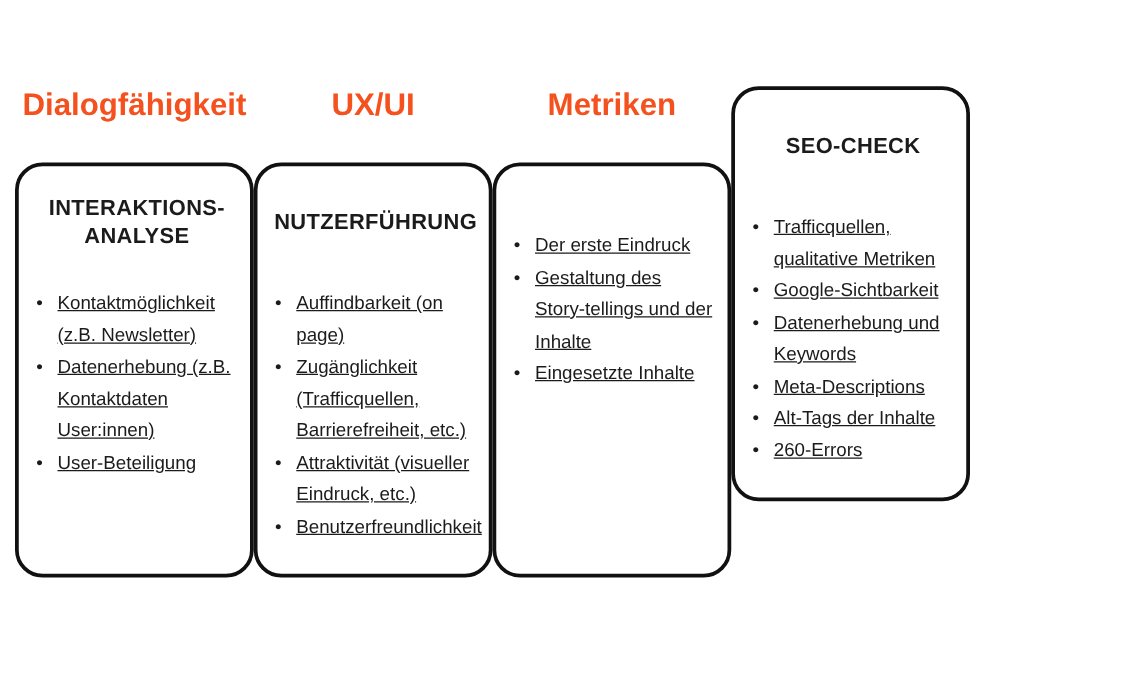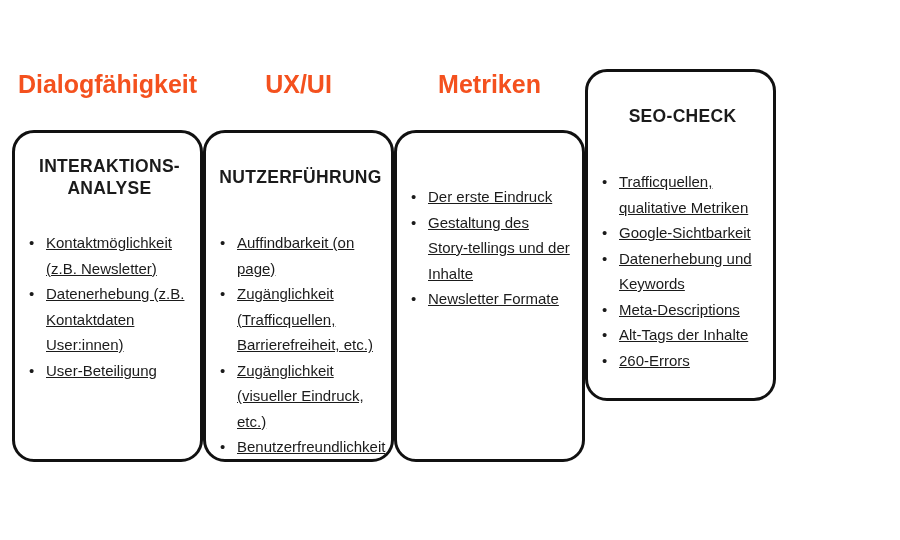--- a/index.html
+++ b/index.html
@@ -105,21 +105,21 @@
             <li>
               <span class="bullet">•</span>
               <span class="item-text">Auffindbarkeit (on page)</span>
             </li>
             <li>
               <span class="bullet">•</span>
               <span class="item-text">Zugänglichkeit (Trafficquellen, Barrierefreiheit, etc.)</span>
             </li>
             <li>
               <span class="bullet">•</span>
-              <span class="item-text">Zugänglichkeit (visueller Eindruck, etc.)</span>
+              <span class="item-text">Attraktivität (visueller Eindruck, etc.)</span>
             </li>
             <li>
               <span class="bullet">•</span>
               <span class="item-text">Benutzerfreundlichkeit</span>
             </li>
           </ul>
     </div>
   </section>
 
   <section class="column">
@@ -129,21 +129,21 @@
             <li>
               <span class="bullet">•</span>
               <span class="item-text">Der erste Eindruck</span>
             </li>
             <li>
               <span class="bullet">•</span>
               <span class="item-text">Gestaltung des Story-tellings und der Inhalte</span>
             </li>
             <li>
               <span class="bullet">•</span>
-              <span class="item-text">Newsletter Formate</span>
+              <span class="item-text">Eingesetzte Inhalte</span>
             </li>
           </ul>
     </div>
   </section>
 
   <section class="column">
     <div class="card">
       <h3 class="card-title">SEO-CHECK</h3>
       <ul class="card-list">
             <li>

